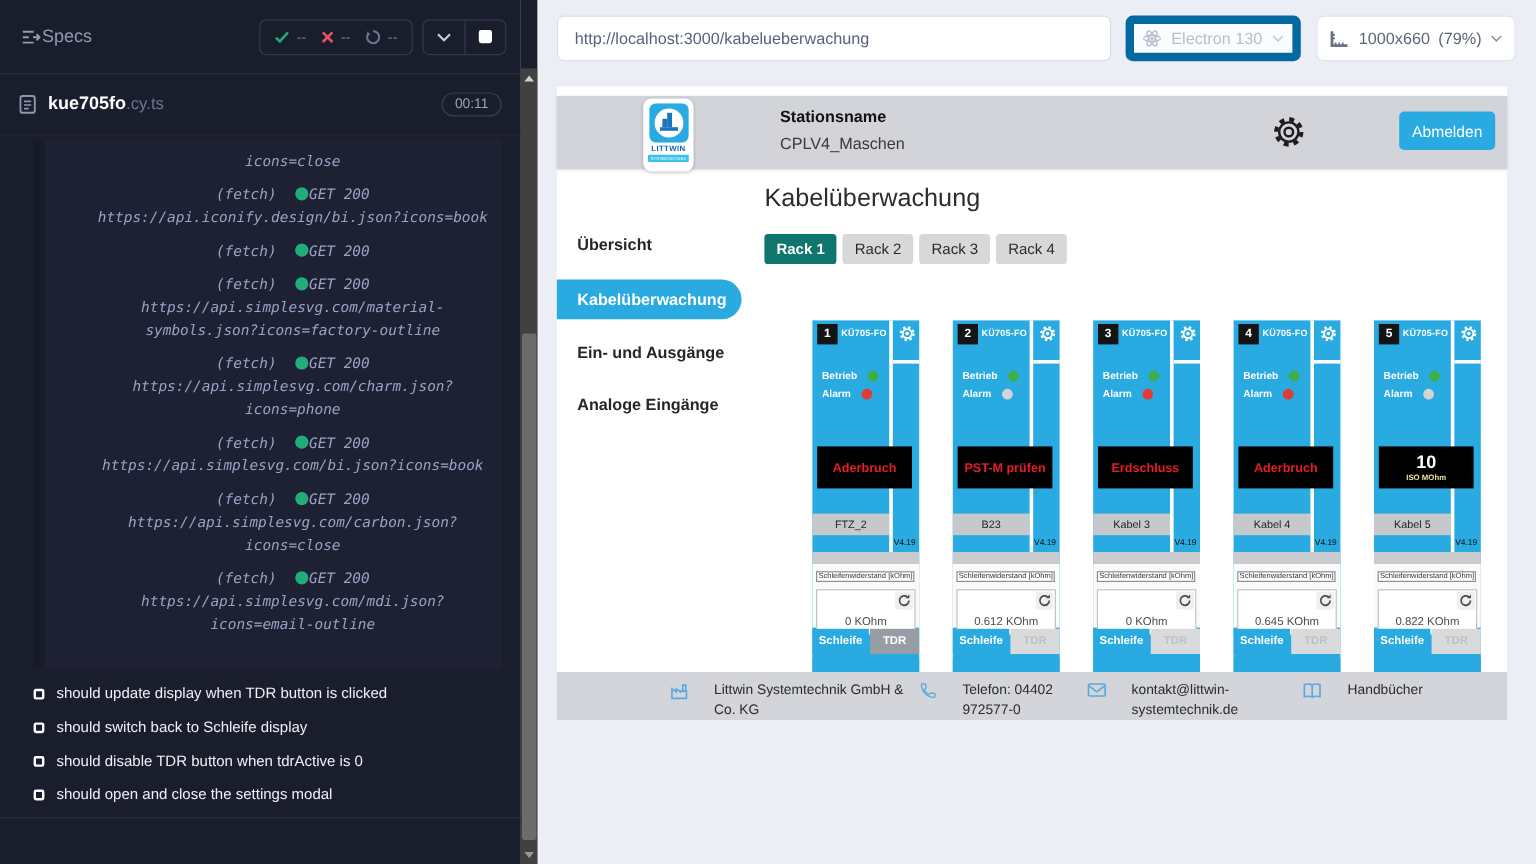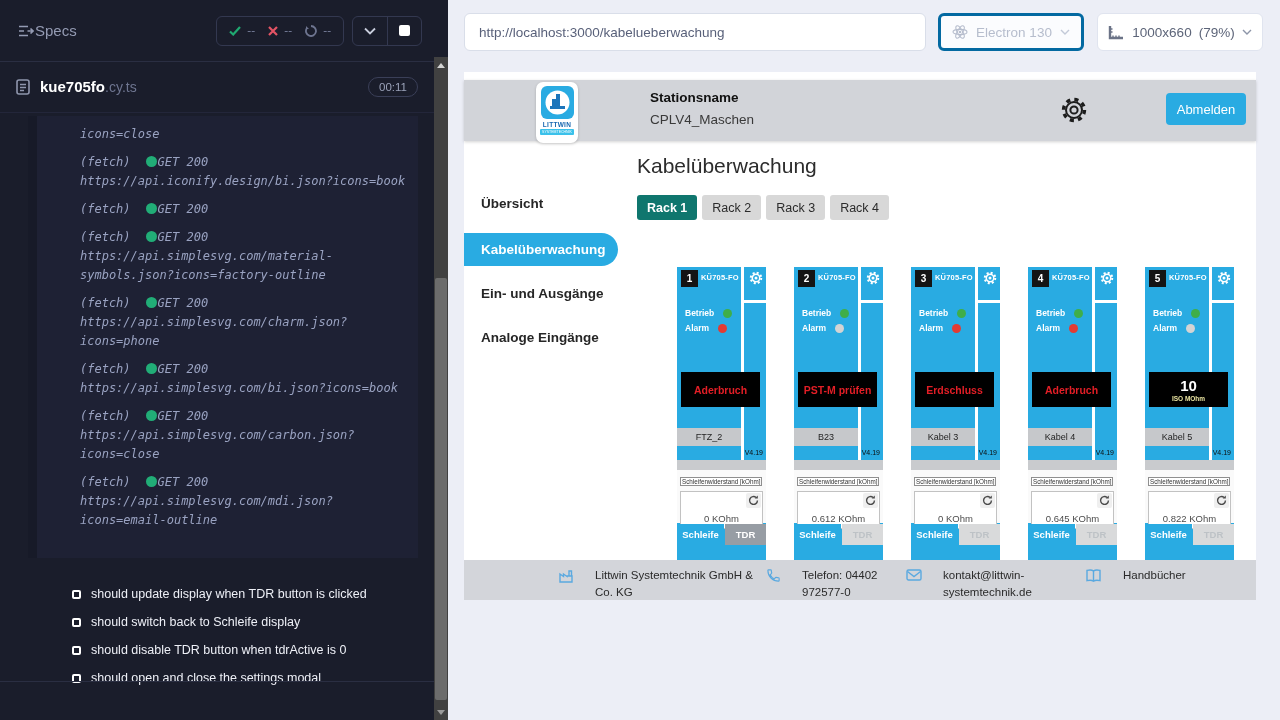--- a/index.html
+++ b/index.html
@@ -22,50 +22,50 @@
 
   .spec-row { height:51px; display:flex; align-items:center; padding:0 16px; gap:10px;
               border-bottom:1px solid #23263a; }
   .spec-name { font-weight:bold; color:#fff; font-size:15px; }
   .spec-ext  { color:#6e7590; font-size:14px; }
   .spec-time { margin-left:auto; border:1px solid #3a3f58; border-radius:12px; color:#9aa1b8;
                font-size:11.5px; padding:3px 10px; }
 
   .log-block { position:absolute; left:28px; top:116px; width:390px; height:442px; background:#1e2134;
                font-family:"DejaVu Sans Mono", monospace; font-style:italic; font-size:12px;
-               color:#9aa3c2; padding:9px 10px 0 52px; overflow:hidden; }
+               color:#9aa3c2; padding:9px 10px 0 52px; overflow:hidden;text-align:center; }
   .log-block::before { content:""; position:absolute; left:0; top:0; bottom:0; width:9px; background:#171a28; }
   .log-line { line-height:19px; }
   .log-entry { margin-top:9px; line-height:19px; }
   .g-dot { display:inline-block; width:11px; height:11px; border-radius:50%; background:#21ad77;
            margin:0 1px 0 15px; vertical-align:-1px; }
   .log-url { overflow-wrap:anywhere; }
 
-  .test-list { position:absolute; left:0; top:580px; width:436px;margin-left:44px; }
+  .test-list { position:absolute; left:0; top:564px; width:436px; }
   .test-item { display:flex; align-items:center; gap:10px; padding:6px 16px 6px 28px;
                color:#eef0f7; font-size:12.5px; line-height:16px; cursor:pointer; }
   .test-icon { width:9px; height:9px; border:2px solid #fff; border-radius:2px; flex:none; }
   .cy-bottom-divider { position:absolute; top:681px; left:0; width:434px; border-top:1px solid #2a2e42; }
 
   
   .scrollbar { position:absolute; left:434px; top:0; width:14px; height:720px; background:#1a1d2b; }
   .sb-track { position:absolute; top:57px; bottom:0; left:0; right:0; background:#414141; }
   .sb-up { position:absolute; top:6px; left:3px; width:0; height:0;
            border-left:4px solid transparent; border-right:4px solid transparent; border-bottom:5px solid #d2d2d2; }
   .sb-thumb { position:absolute; top:221px; left:1px; width:12px; height:422px; background:#6c6c6c; border-radius:2px; }
   .sb-down { position:absolute; bottom:5px; left:3px; width:0; height:0;
              border-left:4px solid transparent; border-right:4px solid transparent; border-top:5px solid #9a9a9a; }
 
   
   .right { position:absolute; left:448px; top:0; width:832px; height:720px; background:#eceef6; }
   .url-input { position:absolute; left:16px; top:13px; width:462px; height:38px; background:#fff;
                border:1px solid #d9dee9; border-radius:6px; display:flex; align-items:center;
                padding:0 14px; color:#59617a; font-size:13.5px; }
   .browser-select { position:absolute; left:490px; top:13px; width:146px; height:38px; background:#fbfcfe;
-               border:3px solid #0369a1; border-radius:6px; display:flex; align-items:center;
+               border:7px solid #0369a1; border-radius:6px; display:flex; align-items:center;
                justify-content:center; gap:8px; color:#b6bdcd; font-size:13.5px; cursor:pointer; }
   .viewport-select { position:absolute; left:649px; top:13px; width:166px; height:38px; background:#fff;
                border:1px solid #e0e4ef; border-radius:6px; display:flex; align-items:center;
                justify-content:center; gap:7px; color:#5d6579; font-size:13.5px; cursor:pointer; }
 
   
   .app { position:absolute; left:16px; top:72px; width:792px; height:528px; background:#fff; }
   .app-header { position:absolute; left:0; top:8px; width:792px; height:61px; background:#d2d4d9;
                 box-shadow:0 1px 3px rgba(0,0,0,.18); }
   .logo-card { position:absolute; left:72px; top:10px; width:42px; height:61px; background:#fff;

